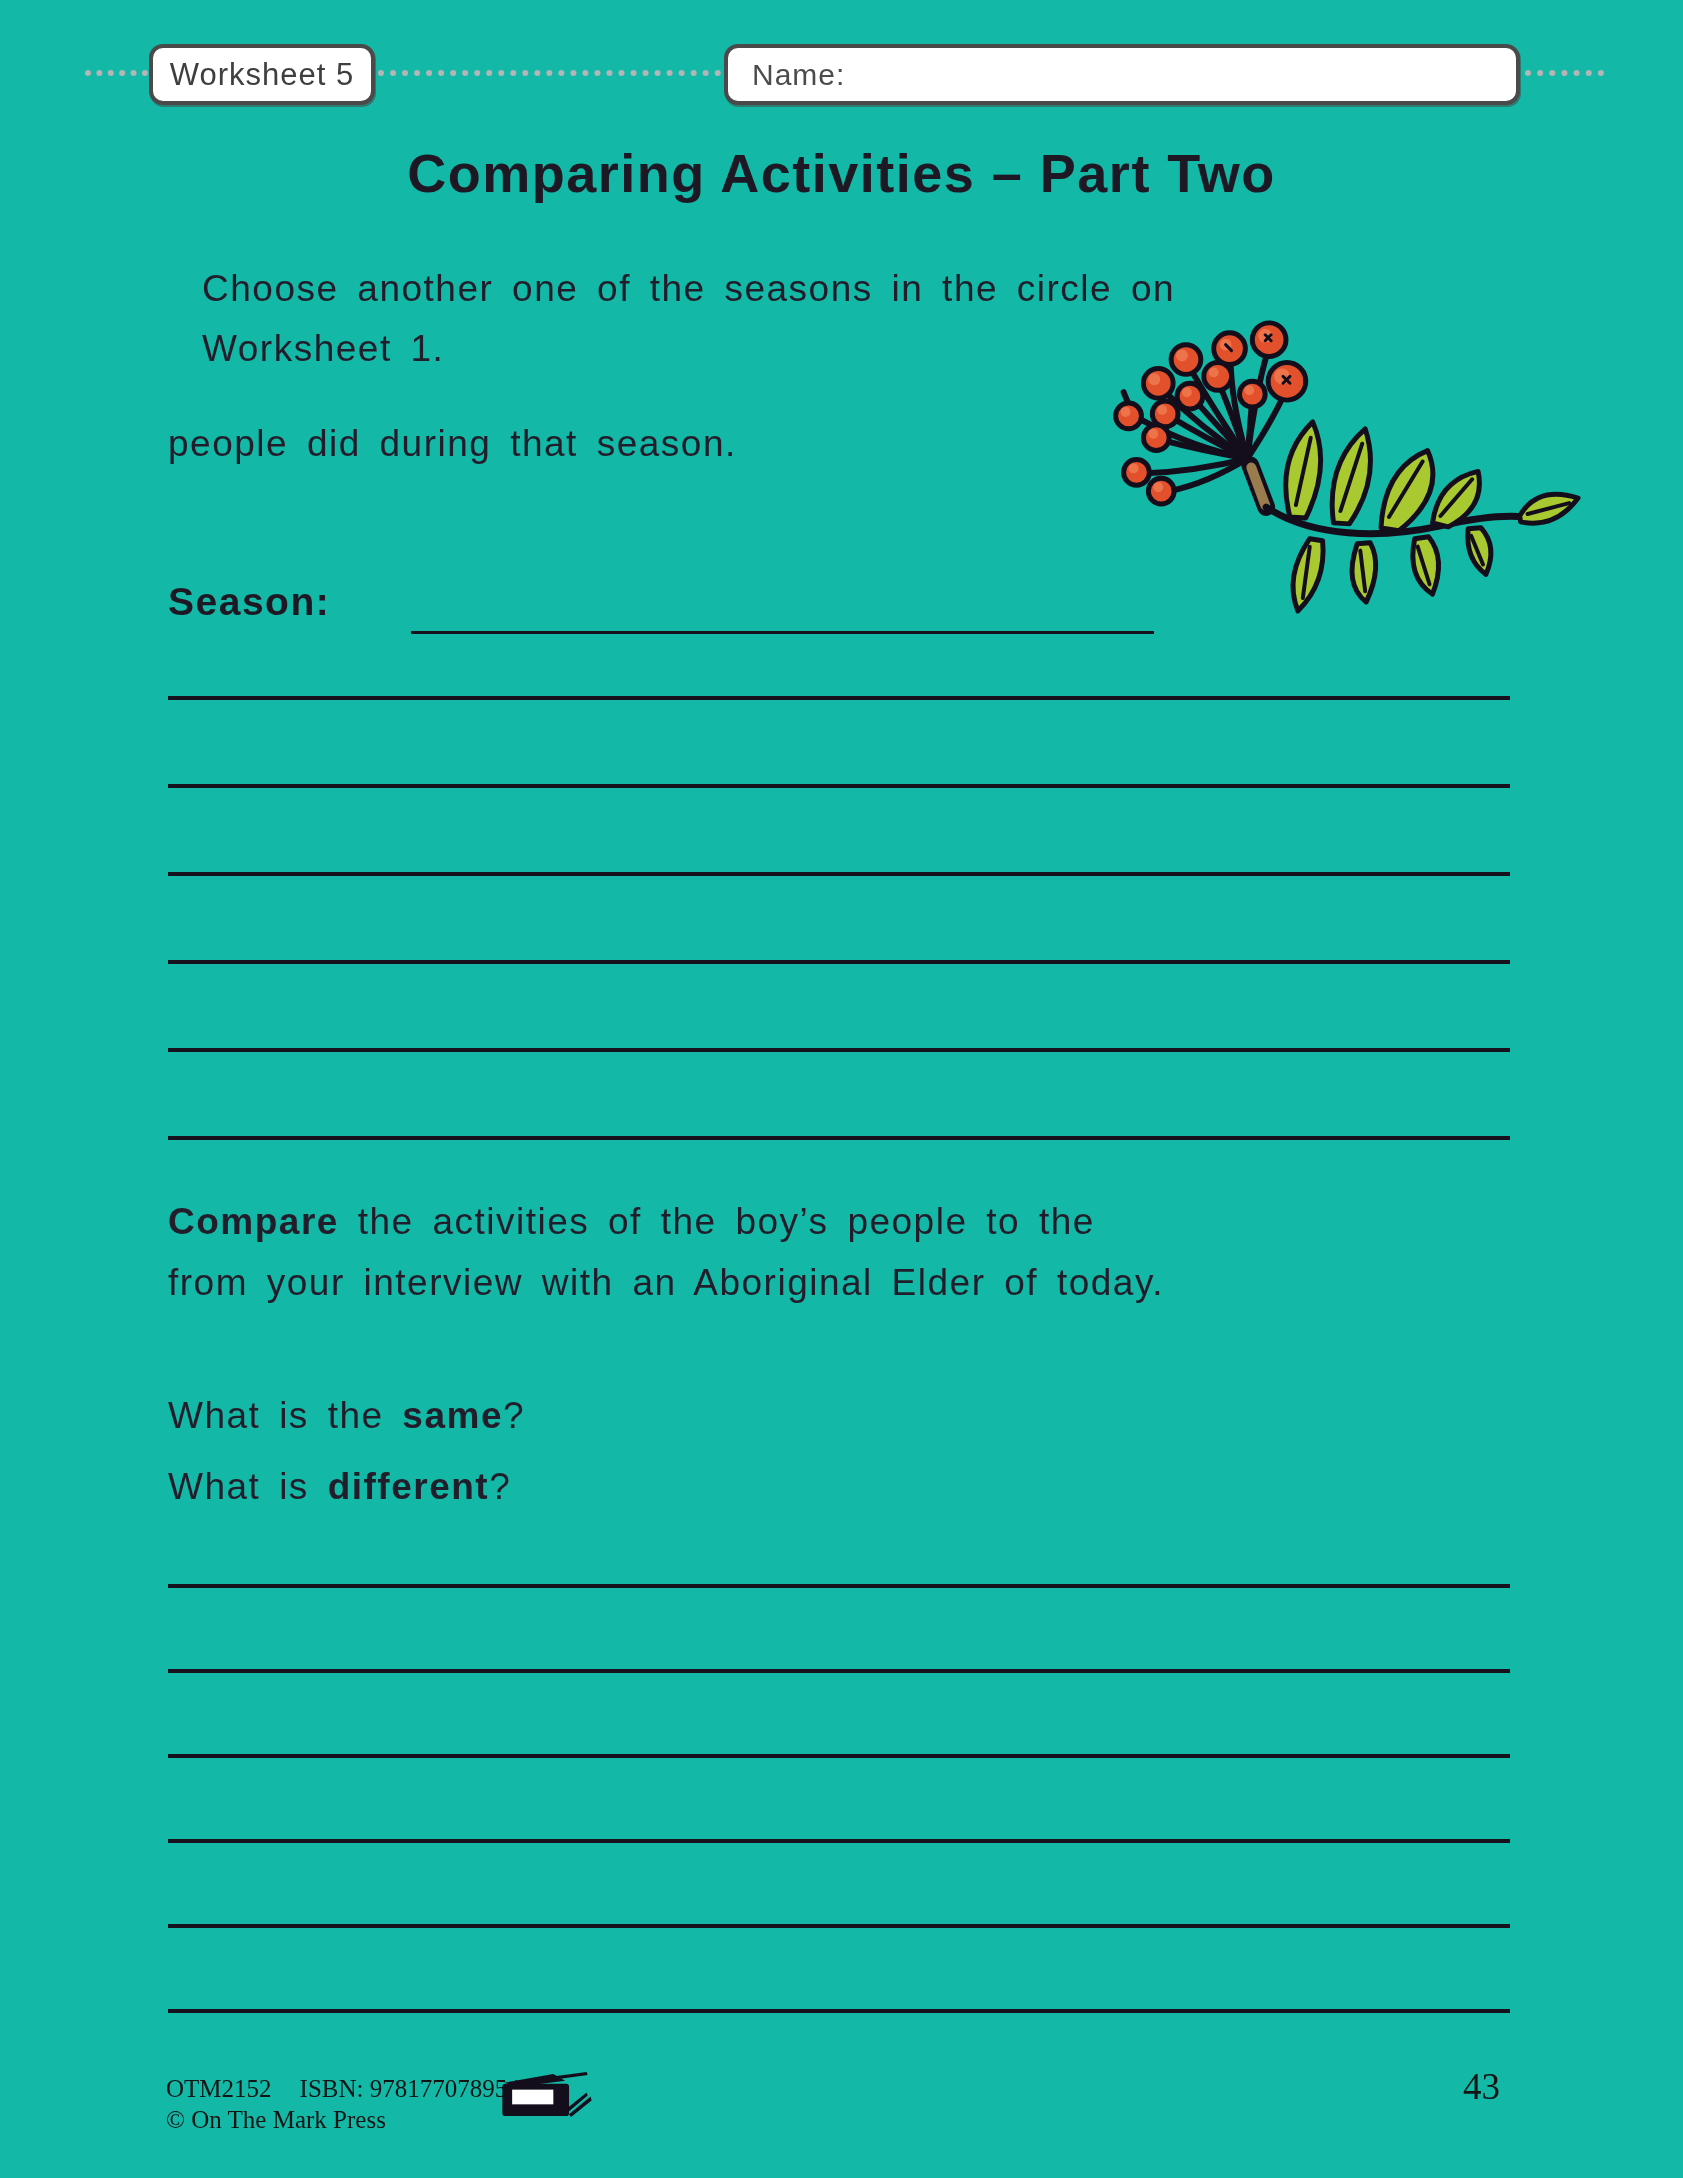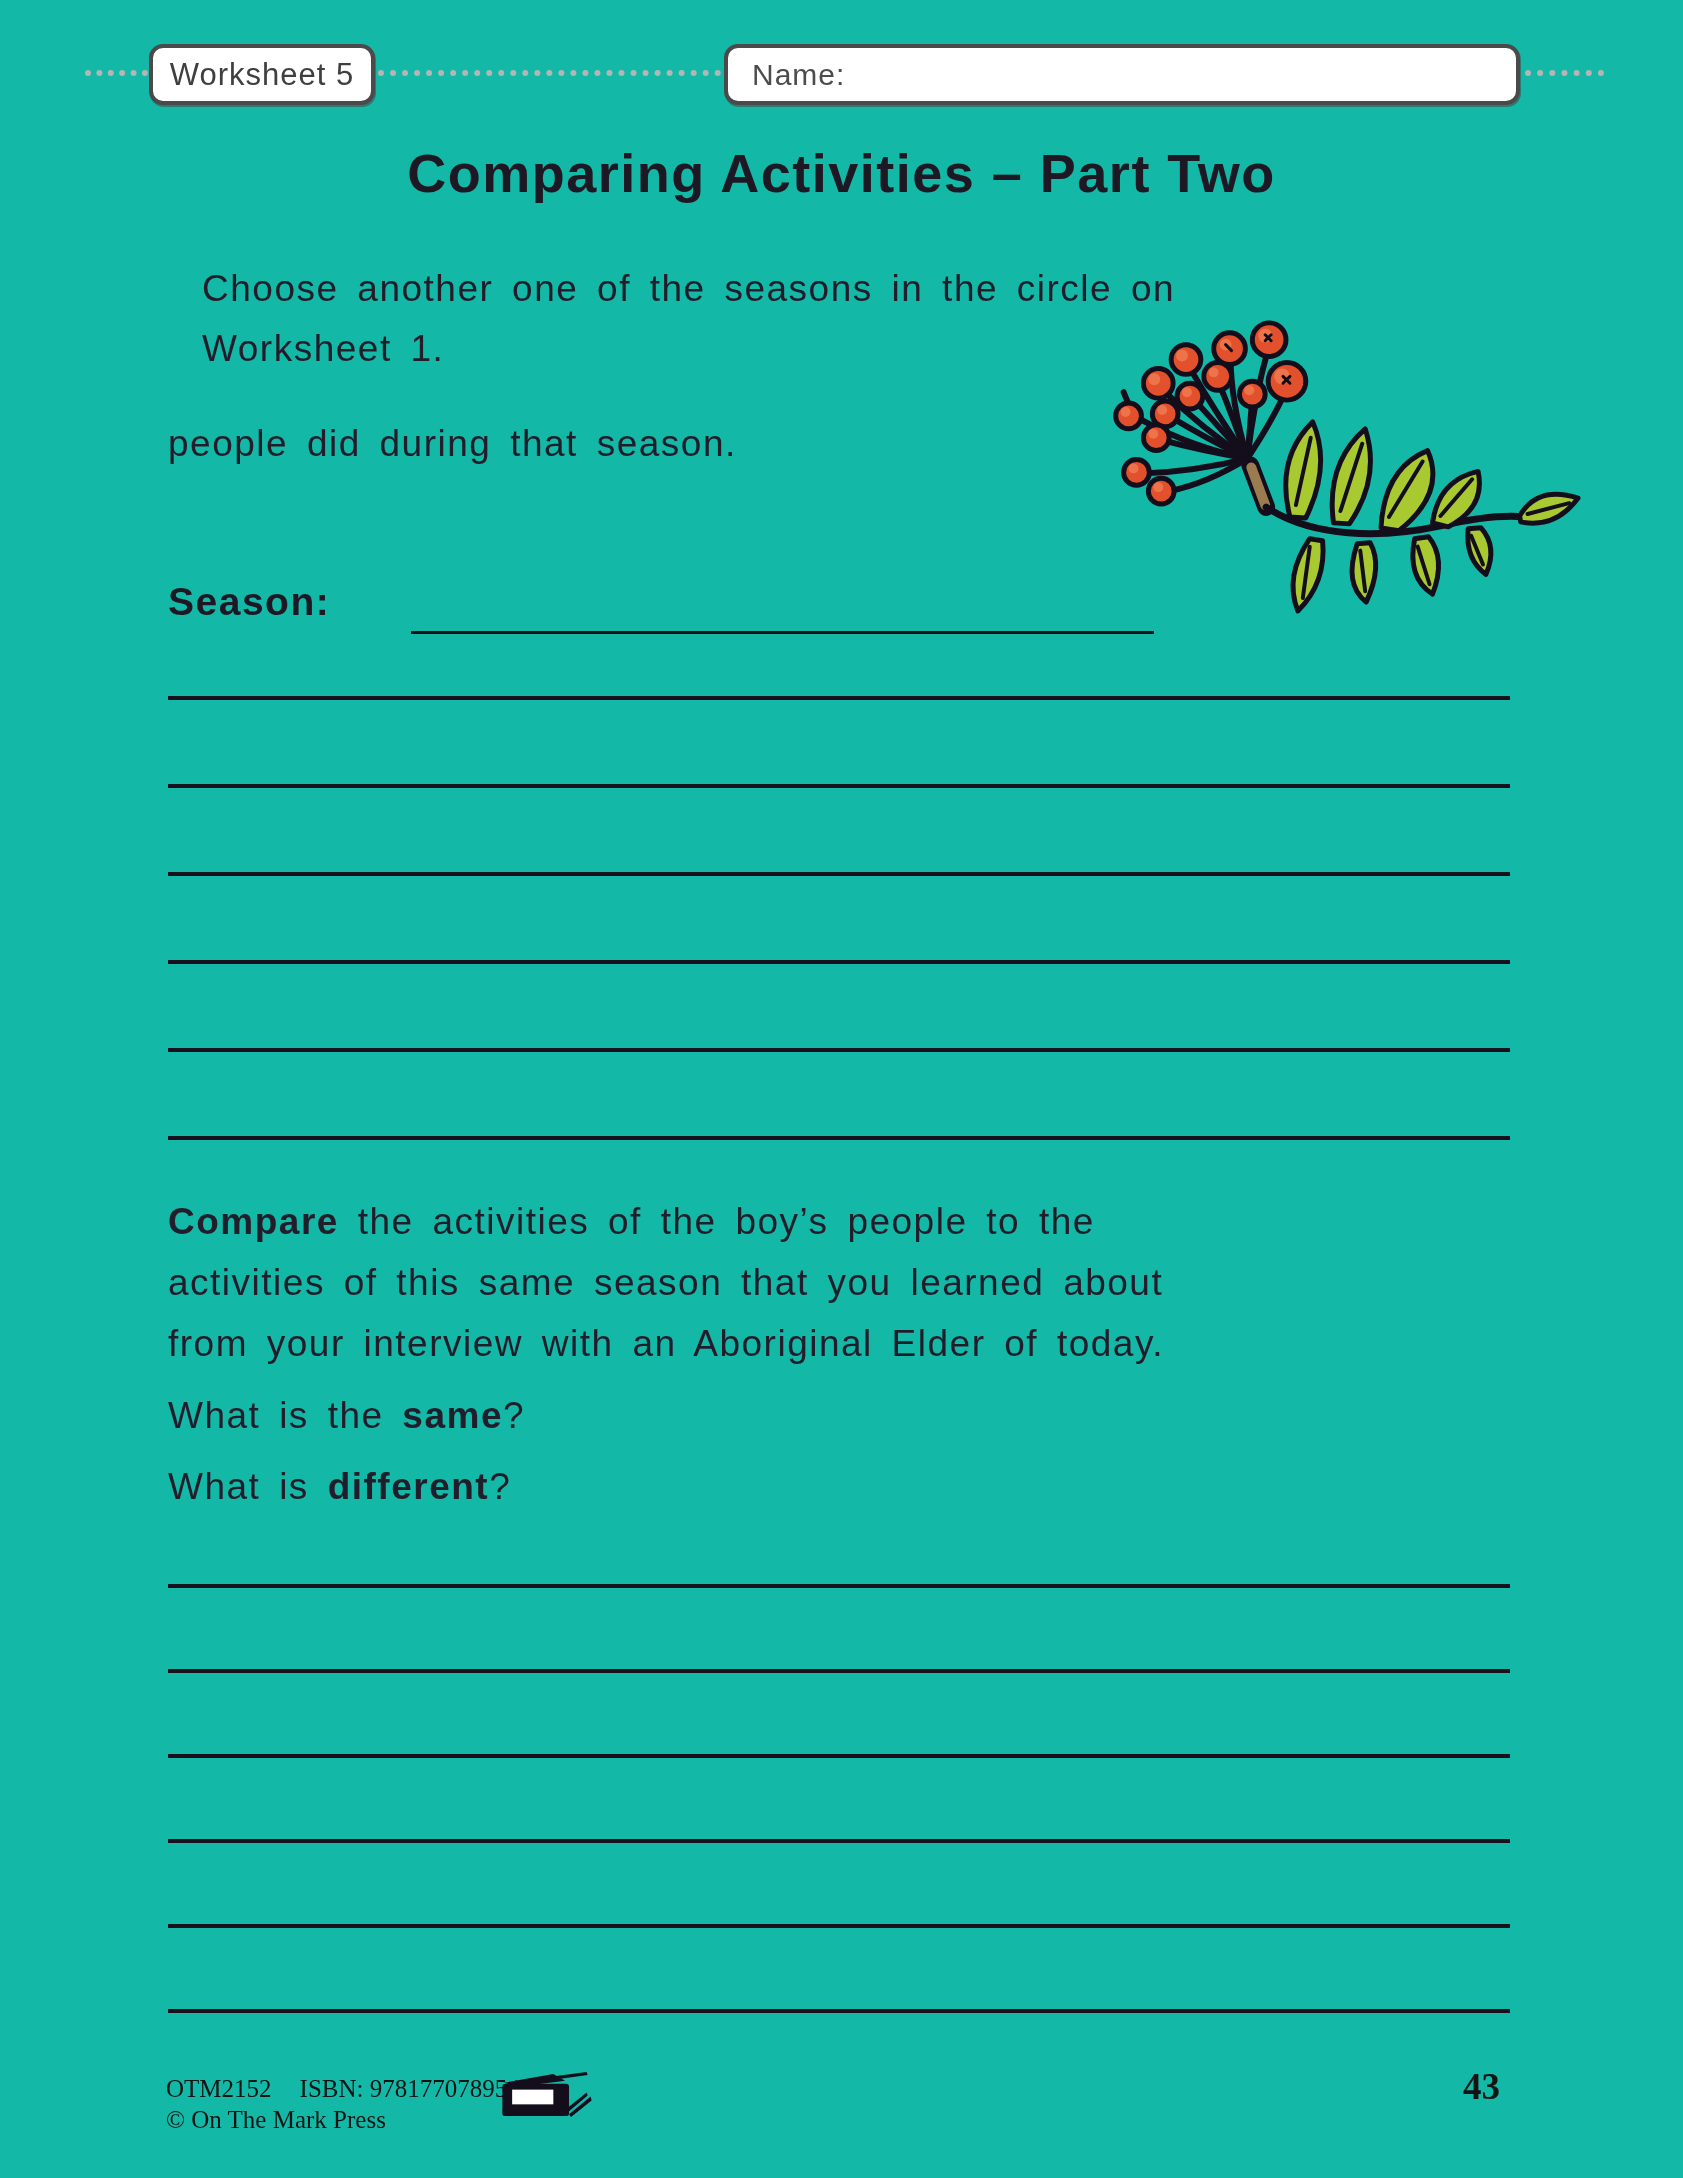--- a/index.html
+++ b/index.html
@@ -42,21 +42,21 @@
   .berry{fill:var(--berry);stroke:var(--outline);stroke-width:5;}
   .berry-hi{fill:#ef7a50;stroke:none;opacity:.85;}
   .calyx{stroke:var(--outline);stroke-width:3;stroke-linecap:round;}
   .leaf{fill:var(--leaf);stroke:var(--outline);stroke-width:5;stroke-linejoin:round;}
   .vein{fill:none;stroke:var(--outline);stroke-width:4;stroke-linecap:round;}
   .footer{position:absolute;left:166px;top:2073px;font-family:"Liberation Serif", serif;
           font-size:25px;line-height:31px;color:#141414;}
   .isbn{margin-left:28px;}
   .copier{position:absolute;left:498px;top:2071px;width:94px;height:51px;}
   .page-num{position:absolute;left:1463px;top:2065px;font-family:"Liberation Serif", serif;
-            font-size:37px;color:#141414;font-weight:bold;}
+            font-size:37px;color:#141414;}
 </style>
 </head>
 <body>
 
 <div class="page">
 
   <div class="dots" style="left:85px;top:70px;width:63px;"></div>
   <div class="hdr-box box-worksheet">
     <span>Worksheet 5</span>
   </div>
@@ -158,21 +158,20 @@
       <div class="answer-line"></div>
       <div class="answer-line"></div>
       <div class="answer-line"></div>
       <div class="answer-line"></div>
       <div class="answer-line"></div>
       <div class="answer-line"></div>
     </div>
 
   <div class="body-text compare">
     <div><span class="lead">Compare</span><span> the activities of the boy’s people to the</span></div>
-    <div>activities of this same season that you learned about</div>
     <div>from your interview with an Aboriginal Elder of today.</div>
   </div>
 
   <div class="body-text q-same"><span>What is the </span><span class="lead">same</span><span>?</span></div>
   <div class="body-text q-diff"><span>What is </span><span class="lead">different</span><span>?</span></div>
 
   <div class="lines-block block2">
       <div class="answer-line"></div>
       <div class="answer-line"></div>
       <div class="answer-line"></div>

